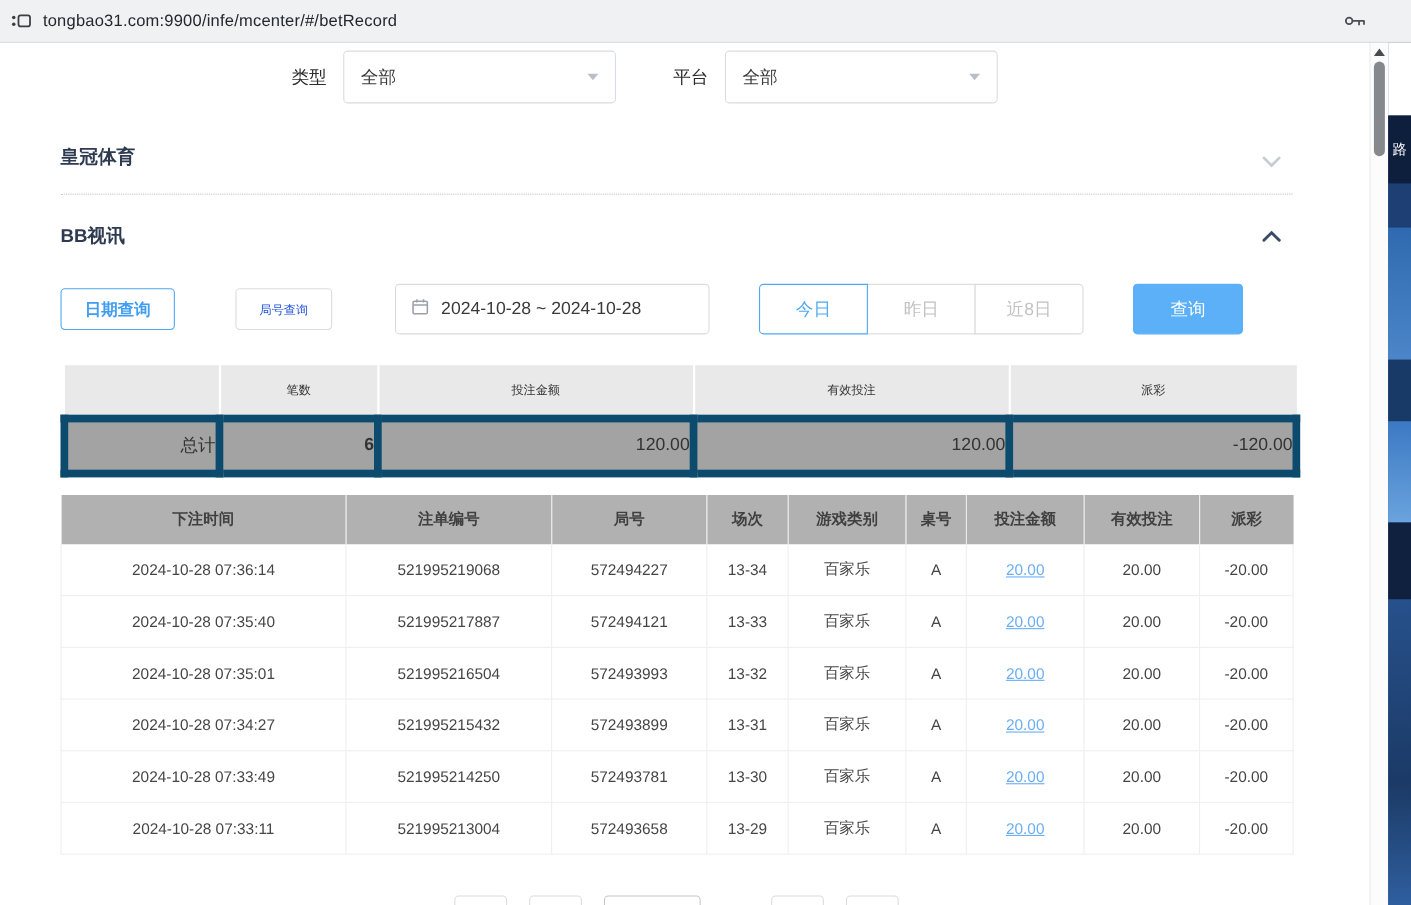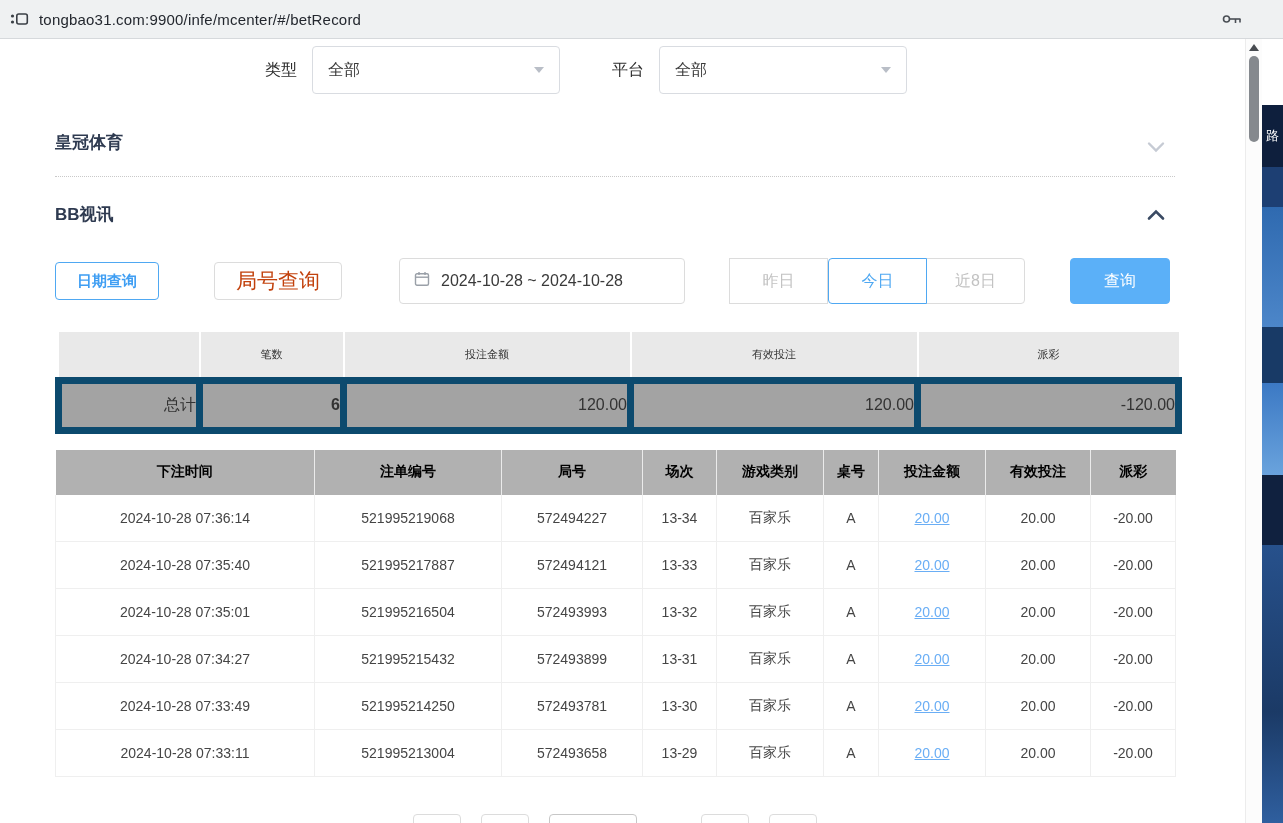--- a/index.html
+++ b/index.html
@@ -34,21 +34,21 @@
   .section.crown { margin-top:12px; padding:24px 0 22px; border-bottom:1px dotted #c9c9c9;align-items:flex-end; }
   .section.bb { padding:26px 0 10px; }
   .chev { display:flex; align-items:center; margin-right:10px; cursor:pointer; }
 
   
   .toolbar { display:flex; align-items:center; margin-top:22px; height:46px;gap:35px; }
   .btn { cursor:pointer; background:#fff; display:flex; align-items:center; justify-content:center; }
   .btn-date { height:38px; padding:0 21px; border:1px solid #4fa8f2; color:#3f9ef3;
     font-weight:700; border-radius:4px; font-size:15px; }
   .btn-round { margin-left:20px; height:38px; padding:0 21px; border:1px solid #dcdcdc;
-    color:#c2410c; border-radius:4px; font-size:21px; }
+    color:#1d4ed8; border-radius:4px; font-size:11px; }
   .date-box { margin-left:22px; width:286px; height:46px; border:1px solid #dcdcdc; border-radius:4px;
     display:flex; align-items:center; gap:11px; padding:0 14px; font-size:16px; color:#3a3a3a; cursor:pointer; }
   .btn-group { margin-left:10px; display:flex; }
   .g-btn { width:99px; height:46px; border:1px solid #dcdcdc; color:#c2c2c2; font-size:16px; margin-left:-1px; }
   .g-btn.first { border-radius:4px 0 0 4px; margin-left:0; }
   .g-btn.last { border-radius:0 4px 4px 0; }
   .g-btn.active { border-color:#4fa8f2; color:#4fa8f2; position:relative; z-index:2; }
   .btn-search { margin-left:10px; width:100px; height:46px; background:#5bb0f8; border:1px solid #5bb0f8;
     color:#fff; font-size:16px; border-radius:4px; }
 
@@ -56,21 +56,21 @@
   table { border-collapse:collapse; table-layout:fixed; width:1120px; }
   .summary { margin-top:28px; }
   .summary th { background:#e9e9e9; height:48px; font-size:11px; font-weight:400; color:#333;
     border-left:2px solid #fff; }
   .summary th:first-child { border-left:none; }
   .summary td { height:50px; font-size:16px; color:#333; text-align:right;
     border:7px solid #0c4a6e; background:#a3a3a3; }
 
   
   .bet { margin-top:16px; }
-  .bet th { background:#b1b1b1; color:#000000; font-size:14px; font-weight:700; height:45px;
+  .bet th { background:#b1b1b1; color:#404040; font-size:14px; font-weight:700; height:45px;
     border-left:1px solid rgba(255,255,255,.75); }
   .bet th:first-child { border-left:none; }
   .bet td { height:47px; font-size:14px; color:#454545; text-align:center;
     border:1px solid #efefef; border-top:none; background:#fff; }
   .link { color:#6aaef5; text-decoration:underline; cursor:pointer; }
   .red { color:#f56c6c; }
 
   
   .pagination { display:flex; justify-content:center; align-items:flex-start; gap:20px; margin-top:37px; }
   .p-btn { width:48px; height:40px; border:1px solid #dcdcdc; border-radius:4px; background:#fff; cursor:pointer; }
@@ -163,22 +163,22 @@
           <svg width="16" height="16" viewBox="0 0 16 16">
             <rect x="1.5" y="2.8" width="13" height="11.5" rx="1.5" fill="none" stroke="#9aa0a8" stroke-width="1.4"></rect>
             <line x1="1.5" y1="6.2" x2="14.5" y2="6.2" stroke="#9aa0a8" stroke-width="1.4"></line>
             <line x1="5" y1="1" x2="5" y2="4" stroke="#9aa0a8" stroke-width="1.4"></line>
             <line x1="11" y1="1" x2="11" y2="4" stroke="#9aa0a8" stroke-width="1.4"></line>
           </svg>
         </span>
         <span>2024-10-28 ~ 2024-10-28</span>
       </div>
       <div class="btn-group">
+        <button class="btn g-btn first active">今日</button>
         <button class="btn g-btn">昨日</button>
-        <button class="btn g-btn first active">今日</button>
         <button class="btn g-btn last">近8日</button>
       </div>
       <button class="btn btn-search">查询</button>
     </div>
 
     <table class="summary">
       <colgroup>
           <col style="width:141px">
           <col style="width:144px">
           <col style="width:287px">

